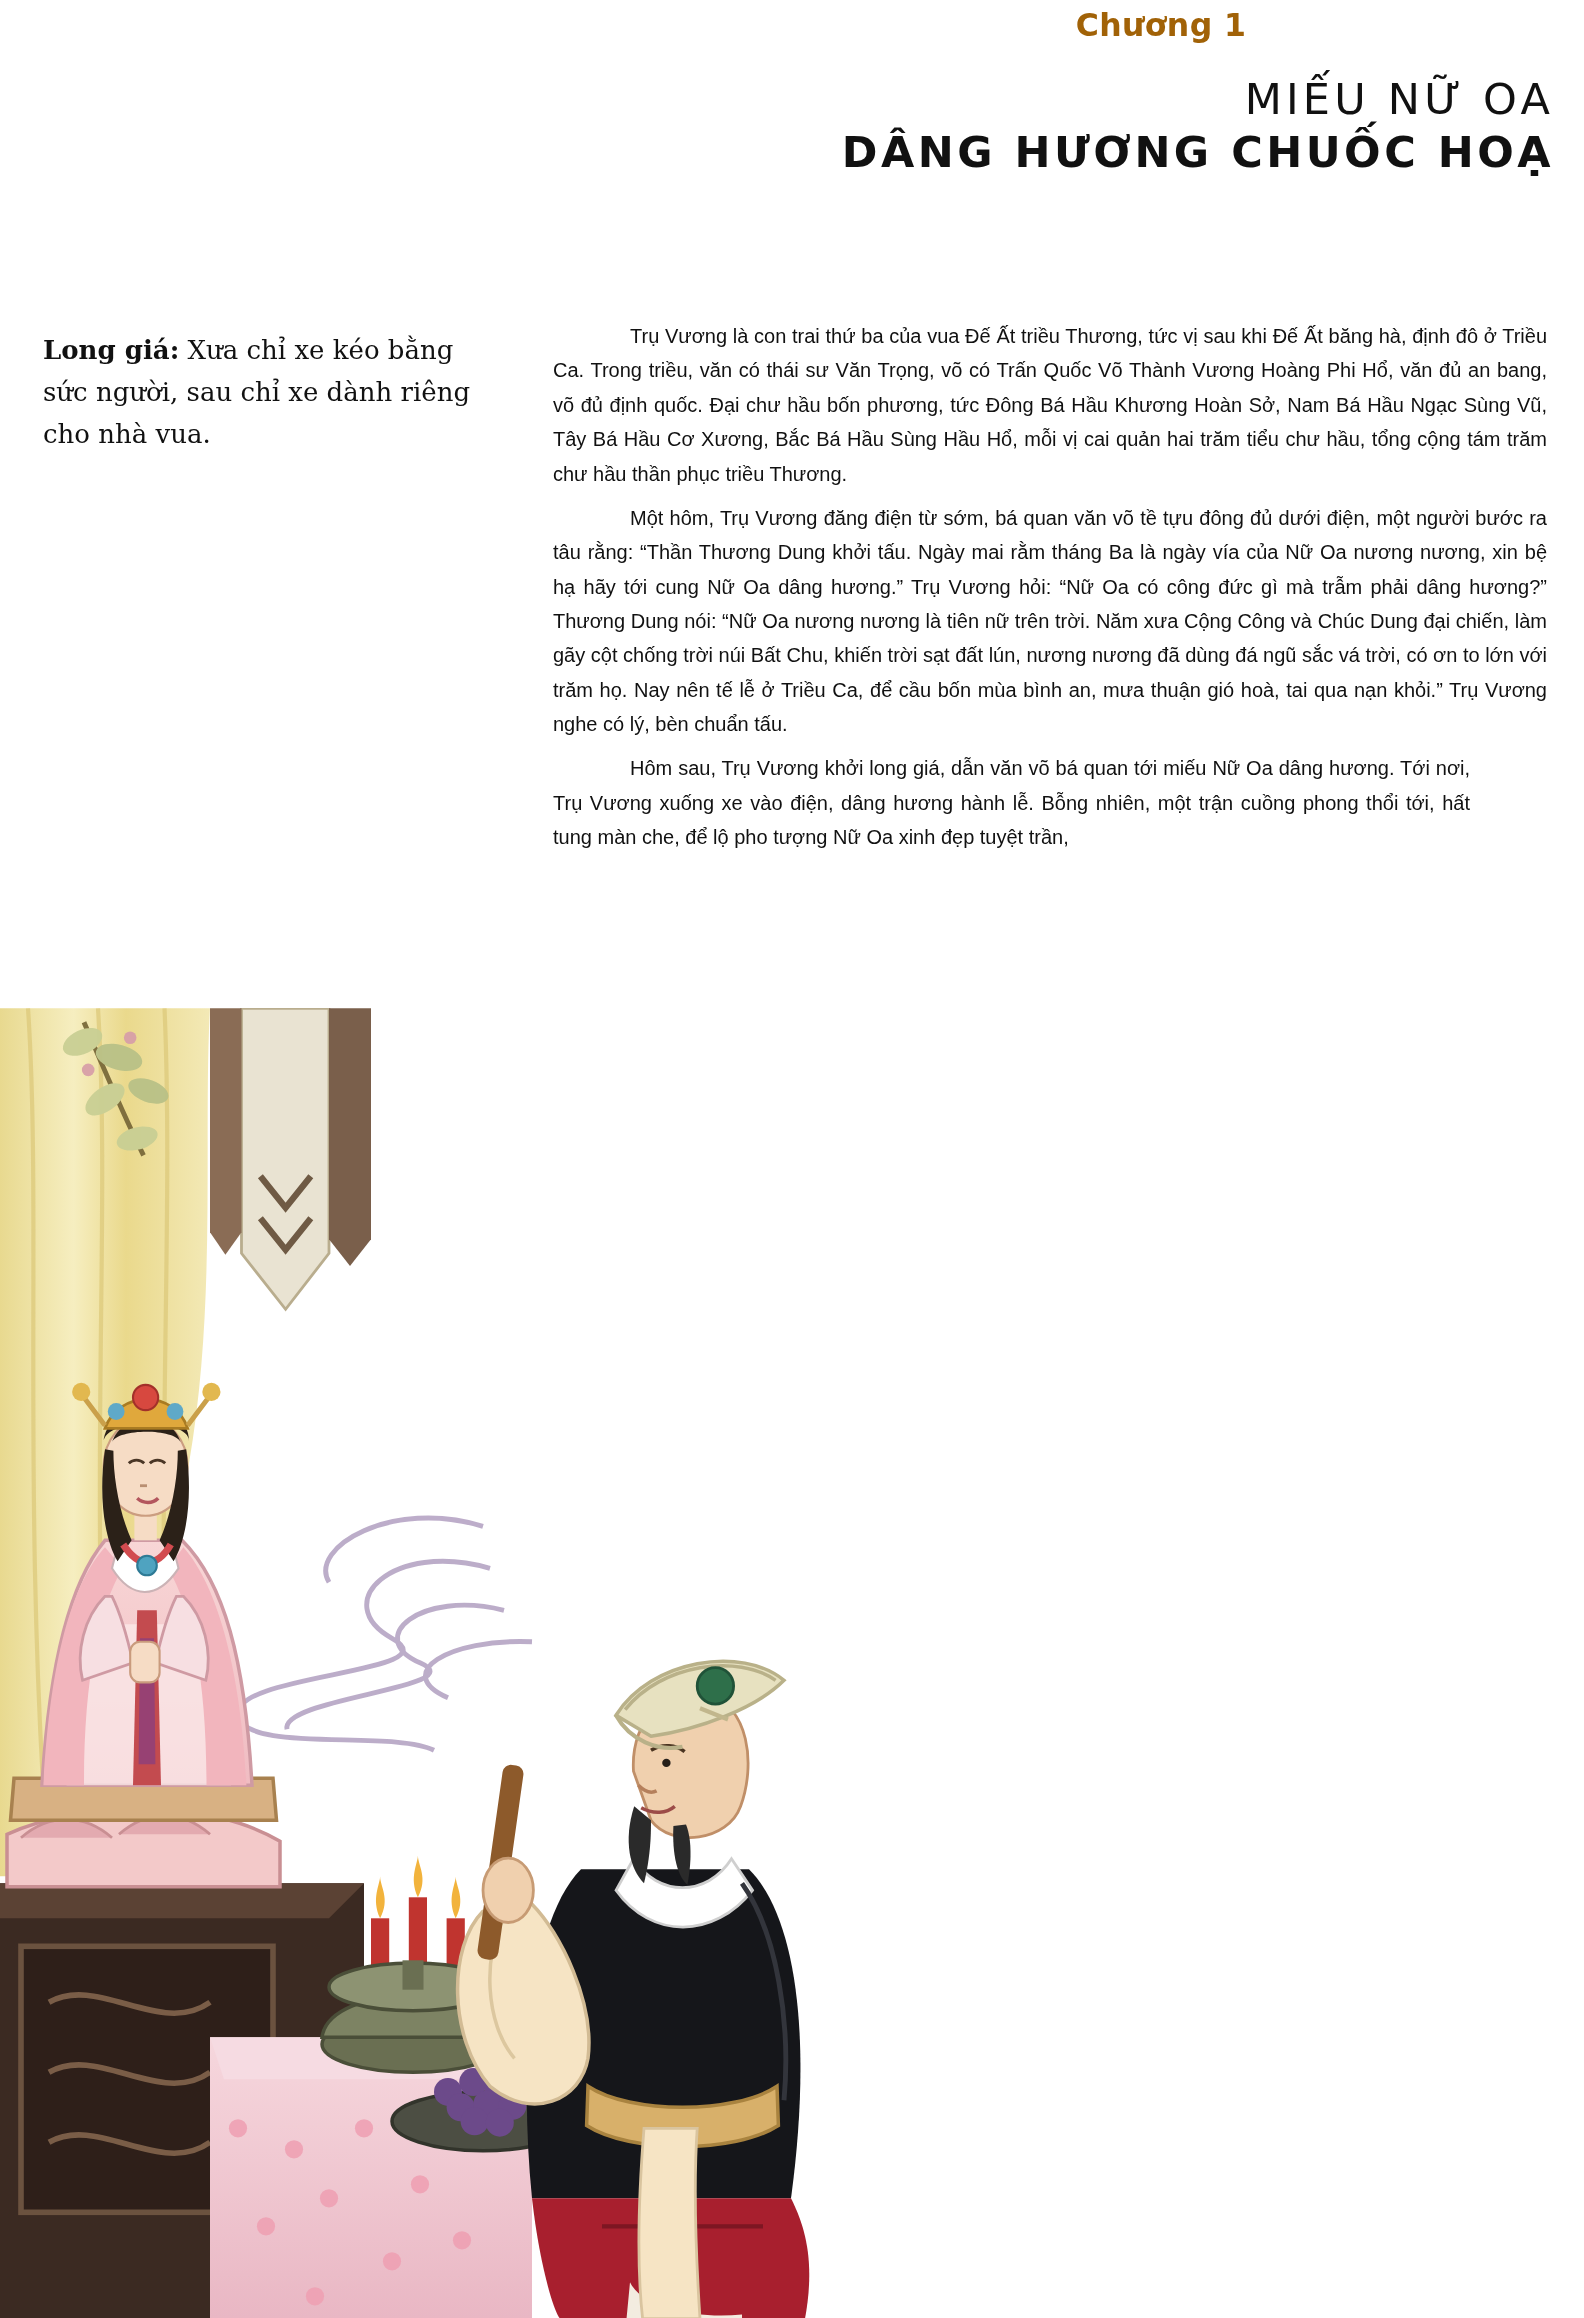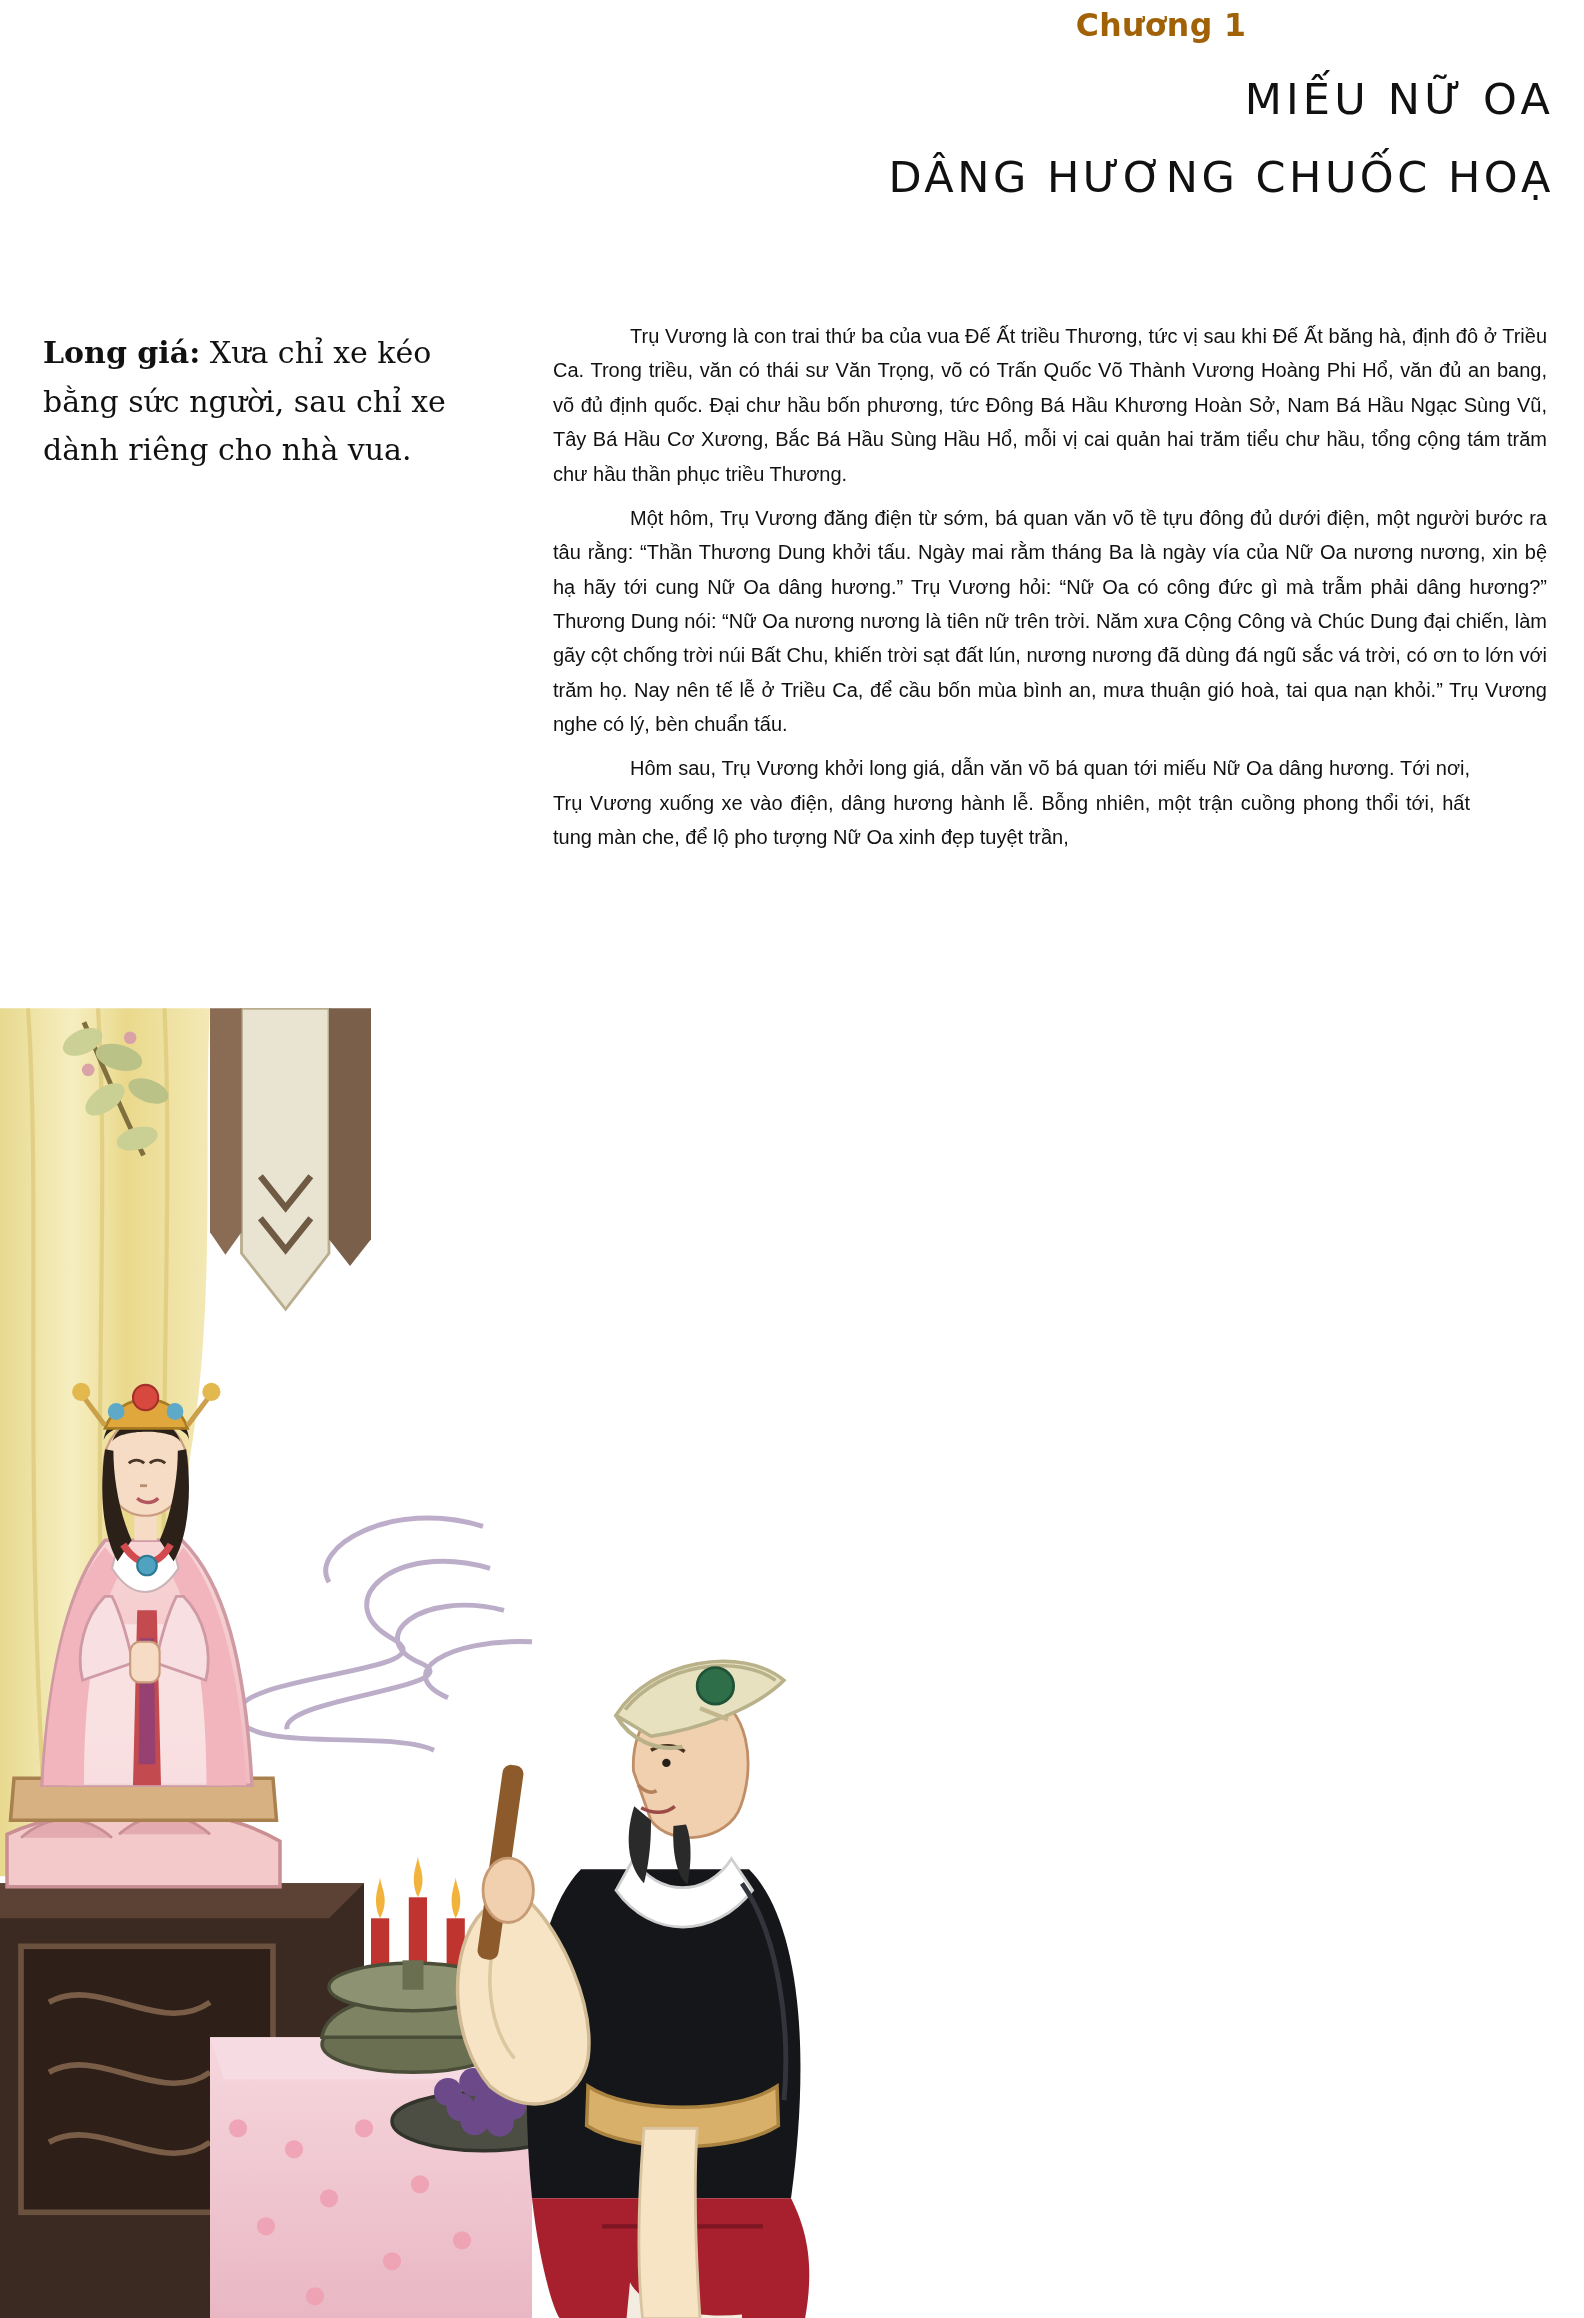--- a/index.html
+++ b/index.html
@@ -45,32 +45,32 @@
   .chapter-title .line1 {
     font-family: "DejaVu Sans", sans-serif;
     font-size: 43px;
     letter-spacing: 4.2px;
     font-weight: 400;
   }
   .chapter-title .line2 {
     font-family: "DejaVu Sans", sans-serif;
     font-size: 43px;
     letter-spacing: 3.5px;
-    font-weight: 400;
-    margin-top: 28px;
+    font-weight: 700;
+    margin-top: 3px;
   }
 
   
   .note-glossary {
     position: absolute;
     top: 329px;
     left: 43px;
     width: 462px;
     font-family: "DejaVu Serif", serif;
-    font-size: 30px;
+    font-size: 26px;
     line-height: 1.62;
     color: #111;
   }
   .note-glossary .term {
     font-weight: bold;
   }
   .note-caption {
     position: absolute;
     top: 875px;
     left: 43px;

